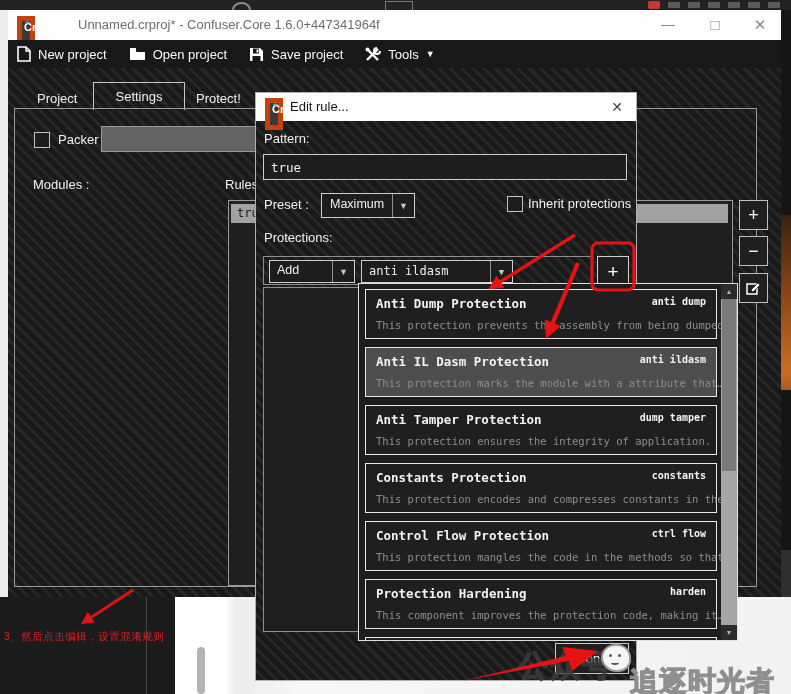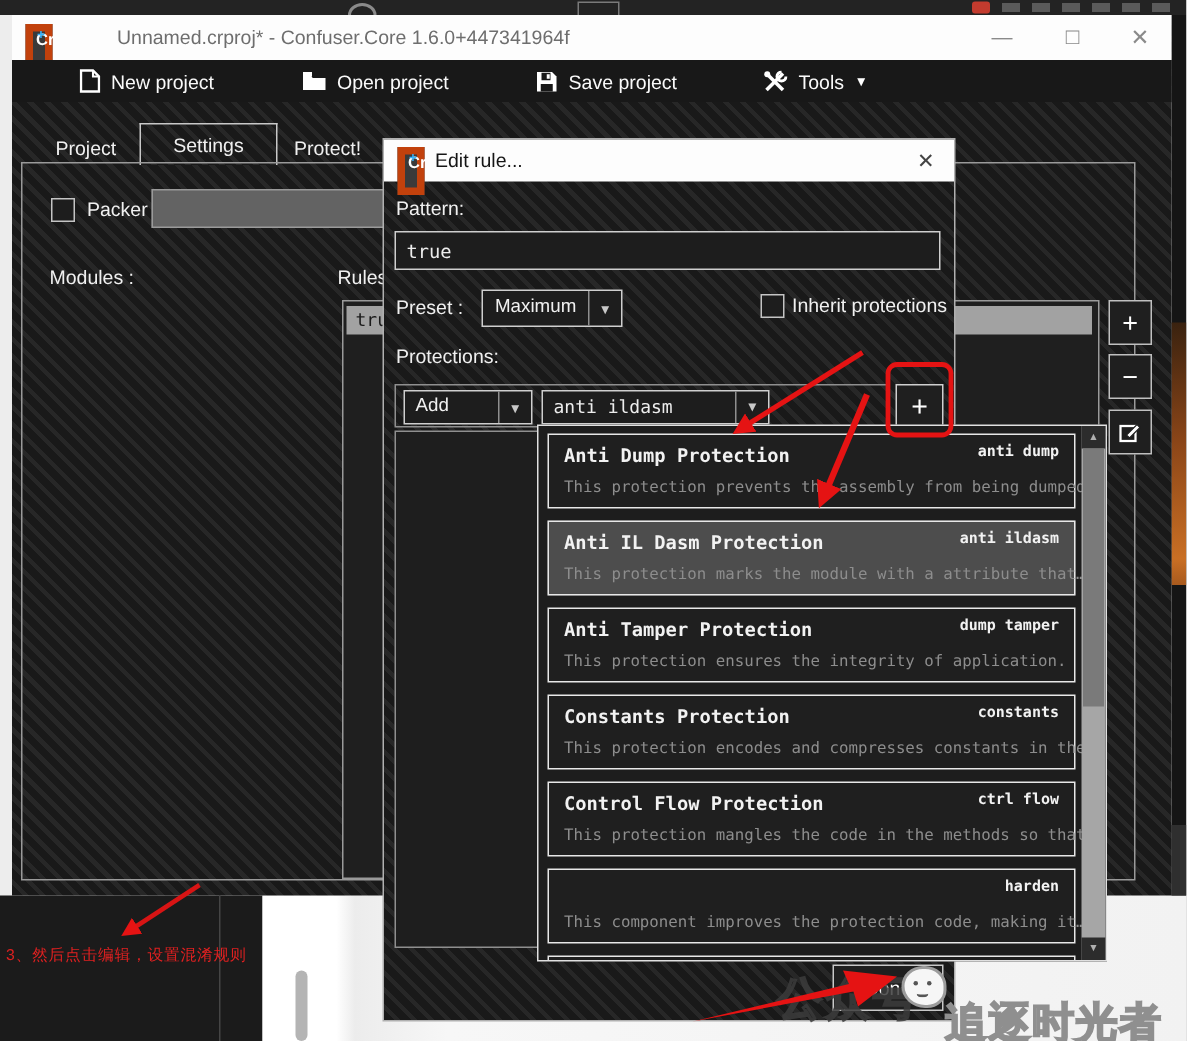--- a/index.html
+++ b/index.html
@@ -13,21 +13,21 @@
   .bordered{border:1px solid #9a9a9a;}
   .lightbordered{border:1px solid #cfcfcf;}
   .listbox{background:#1f1f1f;border:1px solid #9a9a9a;}
   .sel-item{background:#a2a2a2;color:#1b1b1b;}
   .combo-arrow{position:absolute;top:0;right:0;bottom:0;width:21px;
     border-left:1px solid #8f8f8f;display:flex;align-items:center;justify-content:center;
     color:#c8c8c8;font-size:9px;}
   .sq-btn{background:#1f1f1f;border:1px solid #c0c0c0;color:#fff;
     display:flex;align-items:center;justify-content:center;}
   .toolbar-item{display:flex;align-items:center;gap:7px;color:#fafafa;
-    font-size:13px;white-space:nowrap;margin-left:36px;}
+    font-size:13px;white-space:nowrap;}
   .prot-item{position:absolute;left:6px;width:350px;height:48px;
     border:1px solid #e8e8e8;background:#1f1f1f;}
   .prot-item.hl{background:#4d4d4d;}
   .prot-title{position:absolute;left:10px;top:6px;font-size:12.5px;font-weight:bold;color:#f2f2f2;}
   .prot-tag{position:absolute;right:10px;top:6px;font-size:10px;font-weight:bold;color:#f2f2f2;}
   .prot-desc{position:absolute;left:10px;top:29px;font-size:10.5px;color:#8d8d8d;white-space:nowrap;}
   .winbtn{color:#8a8a8a;font-size:14px;width:30px;text-align:center;}
   .cr-icon{position:relative;width:18px;height:32px;background:#3a3a3a;
     border:5px solid #c2410c;box-sizing:border-box;}
   .cr-icon span{position:absolute;left:2px;top:0px;color:#fff;font-size:11px;font-weight:bold;}
@@ -224,20 +224,21 @@
       <span class="prot-title mono">Constants Protection</span>
       <span class="prot-tag mono">constants</span>
       <span class="prot-desc mono">This protection encodes and compresses constants in the code.</span>
     </div>
     <div class="prot-item" style="top:237px;">
       <span class="prot-title mono">Control Flow Protection</span>
       <span class="prot-tag mono">ctrl flow</span>
       <span class="prot-desc mono">This protection mangles the code in the methods so that…</span>
     </div>
     <div class="prot-item" style="top:295px;">
+      <span class="prot-title mono">Protection Hardening</span>
       <span class="prot-tag mono">harden</span>
       <span class="prot-desc mono">This component improves the protection code, making it…</span>
     </div>
     <div class="prot-item" style="top:353px;"></div>
 
     <div class="abs" style="right:0;top:0;width:16px;height:356px;background:#a6a6a6;">
       <div class="abs" style="left:0;top:0;width:16px;height:15px;background:#2c2c2c;color:#b0b0b0;font-size:7px;text-align:center;line-height:15px;">▲</div>
       <div class="abs" style="left:1px;top:15px;width:14px;height:172px;background:#7a7a7a;"></div>
       <div class="abs" style="left:0;bottom:0;width:16px;height:15px;background:#2c2c2c;color:#b0b0b0;font-size:7px;text-align:center;line-height:15px;">▼</div>
     </div>

